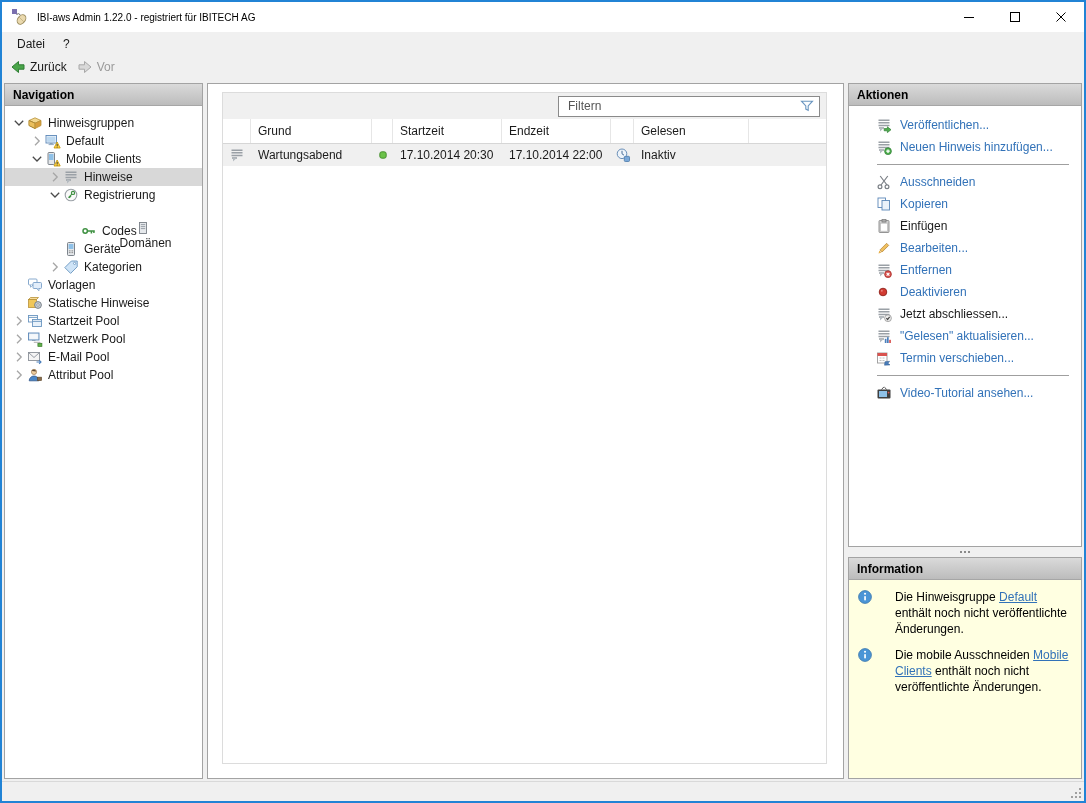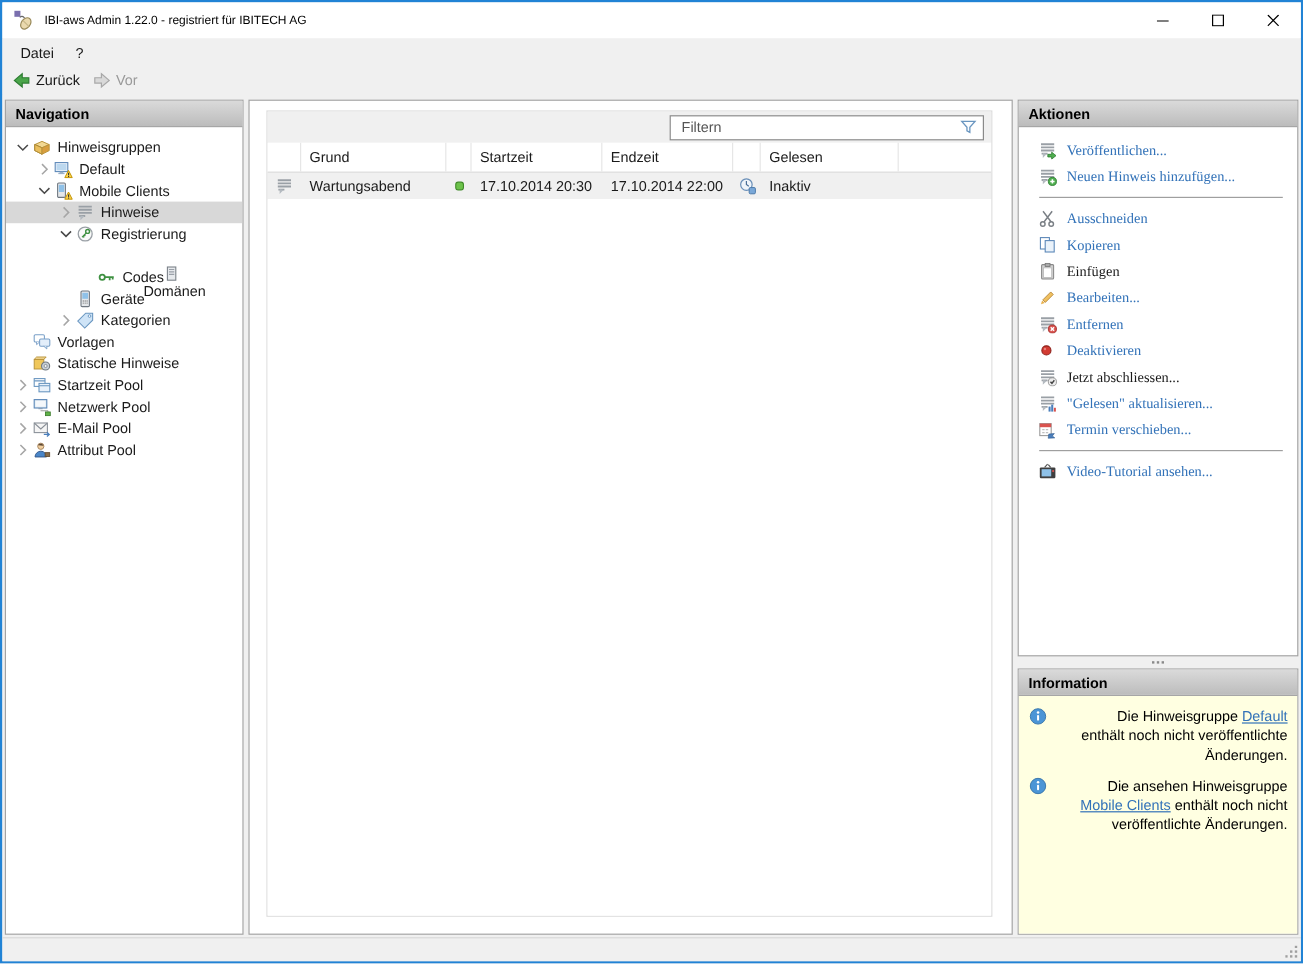--- a/index.html
+++ b/index.html
@@ -37,31 +37,31 @@
 .filter-input .ficon{width:16px;height:16px;display:inline-flex;}
 .table-header{display:flex;height:25px;border-bottom:1px solid #d6d6d6;background:#fff;flex:none;}
 .th{border-right:1px solid #e6e6e6;display:flex;align-items:center;padding-left:7px;overflow:hidden;}
 .table-row{display:flex;height:22px;background:#f0f0f0;flex:none;}
 .td{display:flex;align-items:center;padding-left:7px;overflow:hidden;white-space:nowrap;}
 .td.cicon{justify-content:center;padding-left:0;}
 .cell-icon{width:16px;height:16px;display:inline-flex;}
 .table-rest{flex:1;background:#fff;}
 .right-col{width:234px;flex:none;display:flex;flex-direction:column;min-height:0;}
 .actions-panel{height:464px;flex:none;}
-.actions-body{padding:8px 4px 0 16px;overflow:hidden;font-family:Liberation Serif, serif;}
+.actions-body{padding:8px 4px 0 27px;overflow:hidden;}
 .action-item{height:22px;display:flex;align-items:center;gap:8px;cursor:pointer;}
 .action-item .aicon{width:16px;height:16px;flex:none;display:inline-flex;}
 .action-item .lbl{color:#3272b8;white-space:nowrap;}
 .action-item.disabled .lbl{color:#1a1a1a;}
 .action-sep{border-top:1px solid #9f9f9f;margin:6px 8px 6px 1px;}
 .vsplitter{height:10px;display:flex;align-items:center;justify-content:center;gap:2px;flex:none;}
 .vsplitter i{width:2px;height:2px;background:#8a8a8a;display:block;}
 .info-panel{flex:1;}
 .info-body{flex:1;background:#ffffe1;padding:10px 8px;display:flex;flex-direction:column;gap:11px;overflow:hidden;}
-.info-item{display:flex;gap:22px;align-items:flex-start;text-align:right;}
+.info-item{display:flex;gap:22px;align-items:flex-start;}
 .info-icon{width:16px;height:16px;flex:none;display:inline-flex;margin-top:-1px;}
 .info-text{line-height:1.32;color:#000;}
 .info-text .lnk{color:#3272b8;text-decoration:underline;cursor:pointer;}
 .statusbar{height:20px;background:#f0f0f0;border-top:1px solid #d9d9d9;position:relative;flex:none;}
 .resize-grip{position:absolute;right:2px;bottom:2px;display:inline-flex;}
 svg{display:block;}
 </style>
 </head>
 <body>
 
@@ -565,21 +565,21 @@
               <div class="info-text"><span>Die Hinweisgruppe </span><span class="lnk">Default</span><span> enthält noch nicht veröffentlichte Änderungen.</span></div>
             </div>
             <div class="info-item">
               <span class="info-icon">
                 <svg width="16" height="16" viewBox="0 0 16 16">
                   <circle cx="8" cy="8" r="6.4" fill="#4b95d6" stroke="#3a76ab" stroke-width="0.8"></circle>
                   <rect x="7.2" y="6.9" width="1.7" height="4.6" rx="0.8" fill="#fff"></rect>
                   <circle cx="8.05" cy="4.8" r="1.05" fill="#fff"></circle>
                 </svg>
               </span>
-              <div class="info-text"><span>Die ansehen Hinweisgruppe </span><span class="lnk">Mobile Clients</span><span> enthält noch nicht veröffentlichte Änderungen.</span></div>
+              <div class="info-text"><span>Die mobile Ausschneiden </span><span class="lnk">Mobile Clients</span><span> enthält noch nicht veröffentlichte Änderungen.</span></div>
             </div>
           </div>
       </div>
     </div>
 
   </div>
 
   <div class="statusbar">
     <span class="resize-grip">
         <svg width="11" height="11" viewBox="0 0 11 11">

